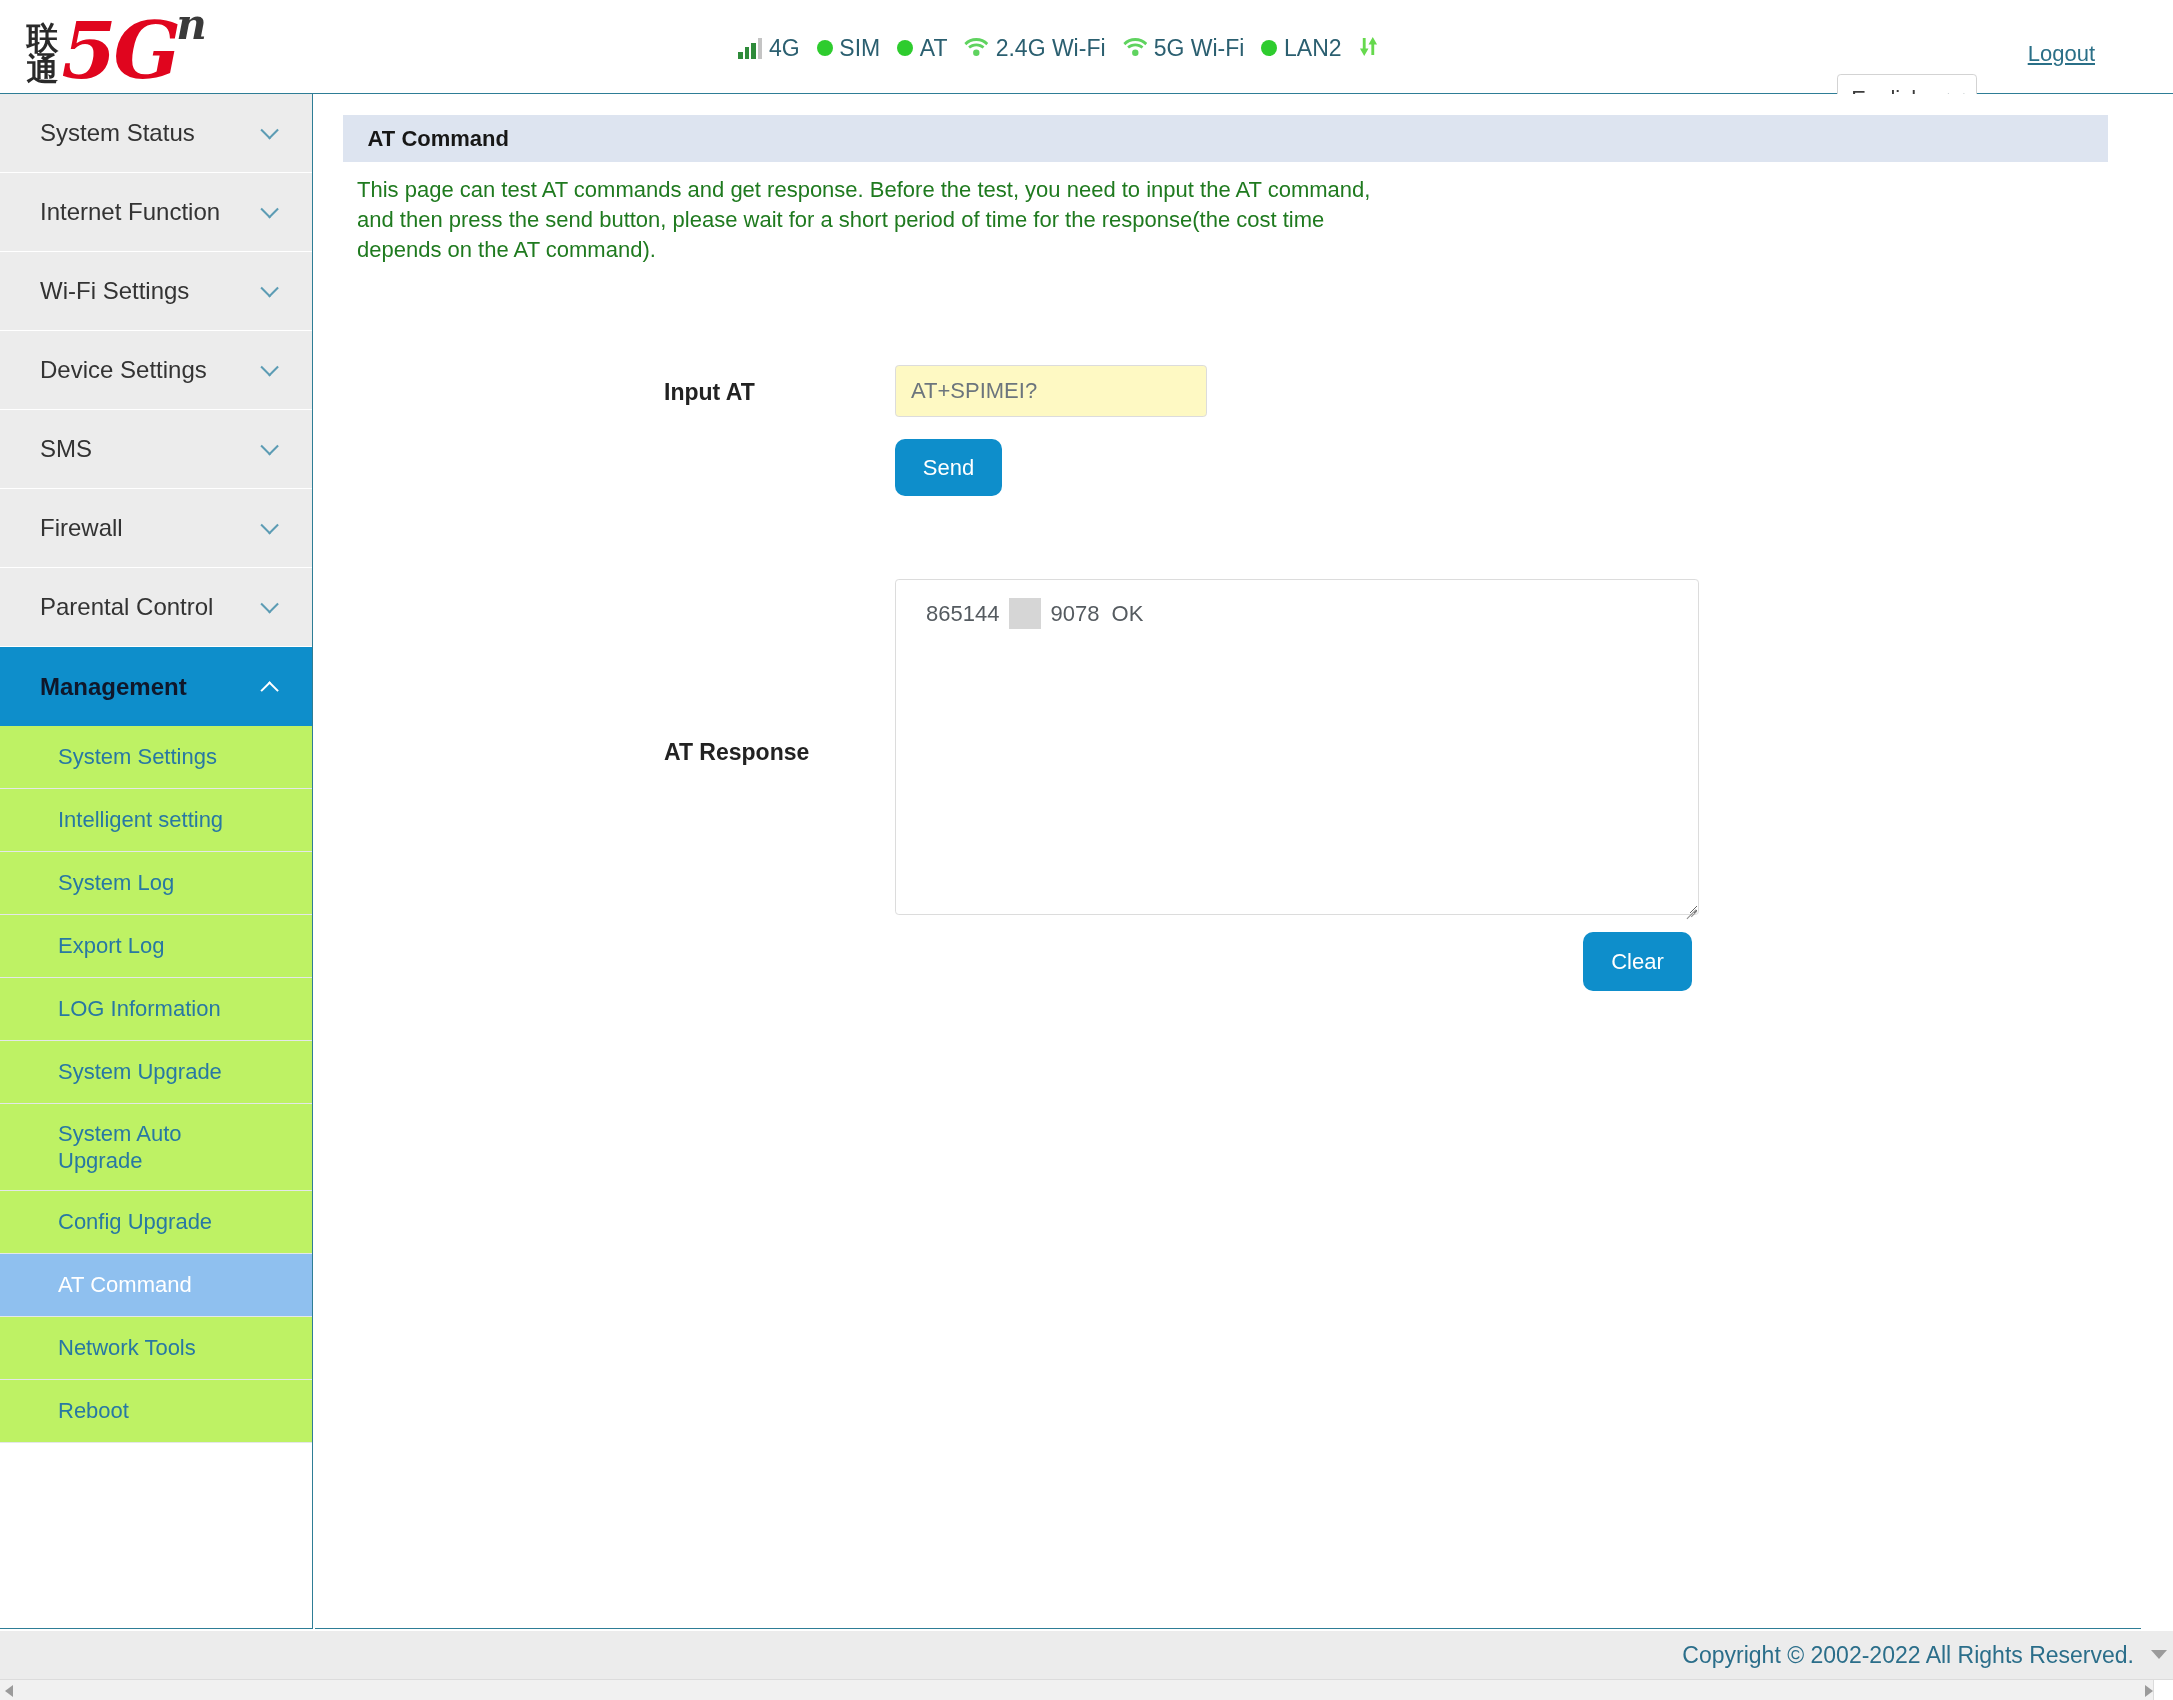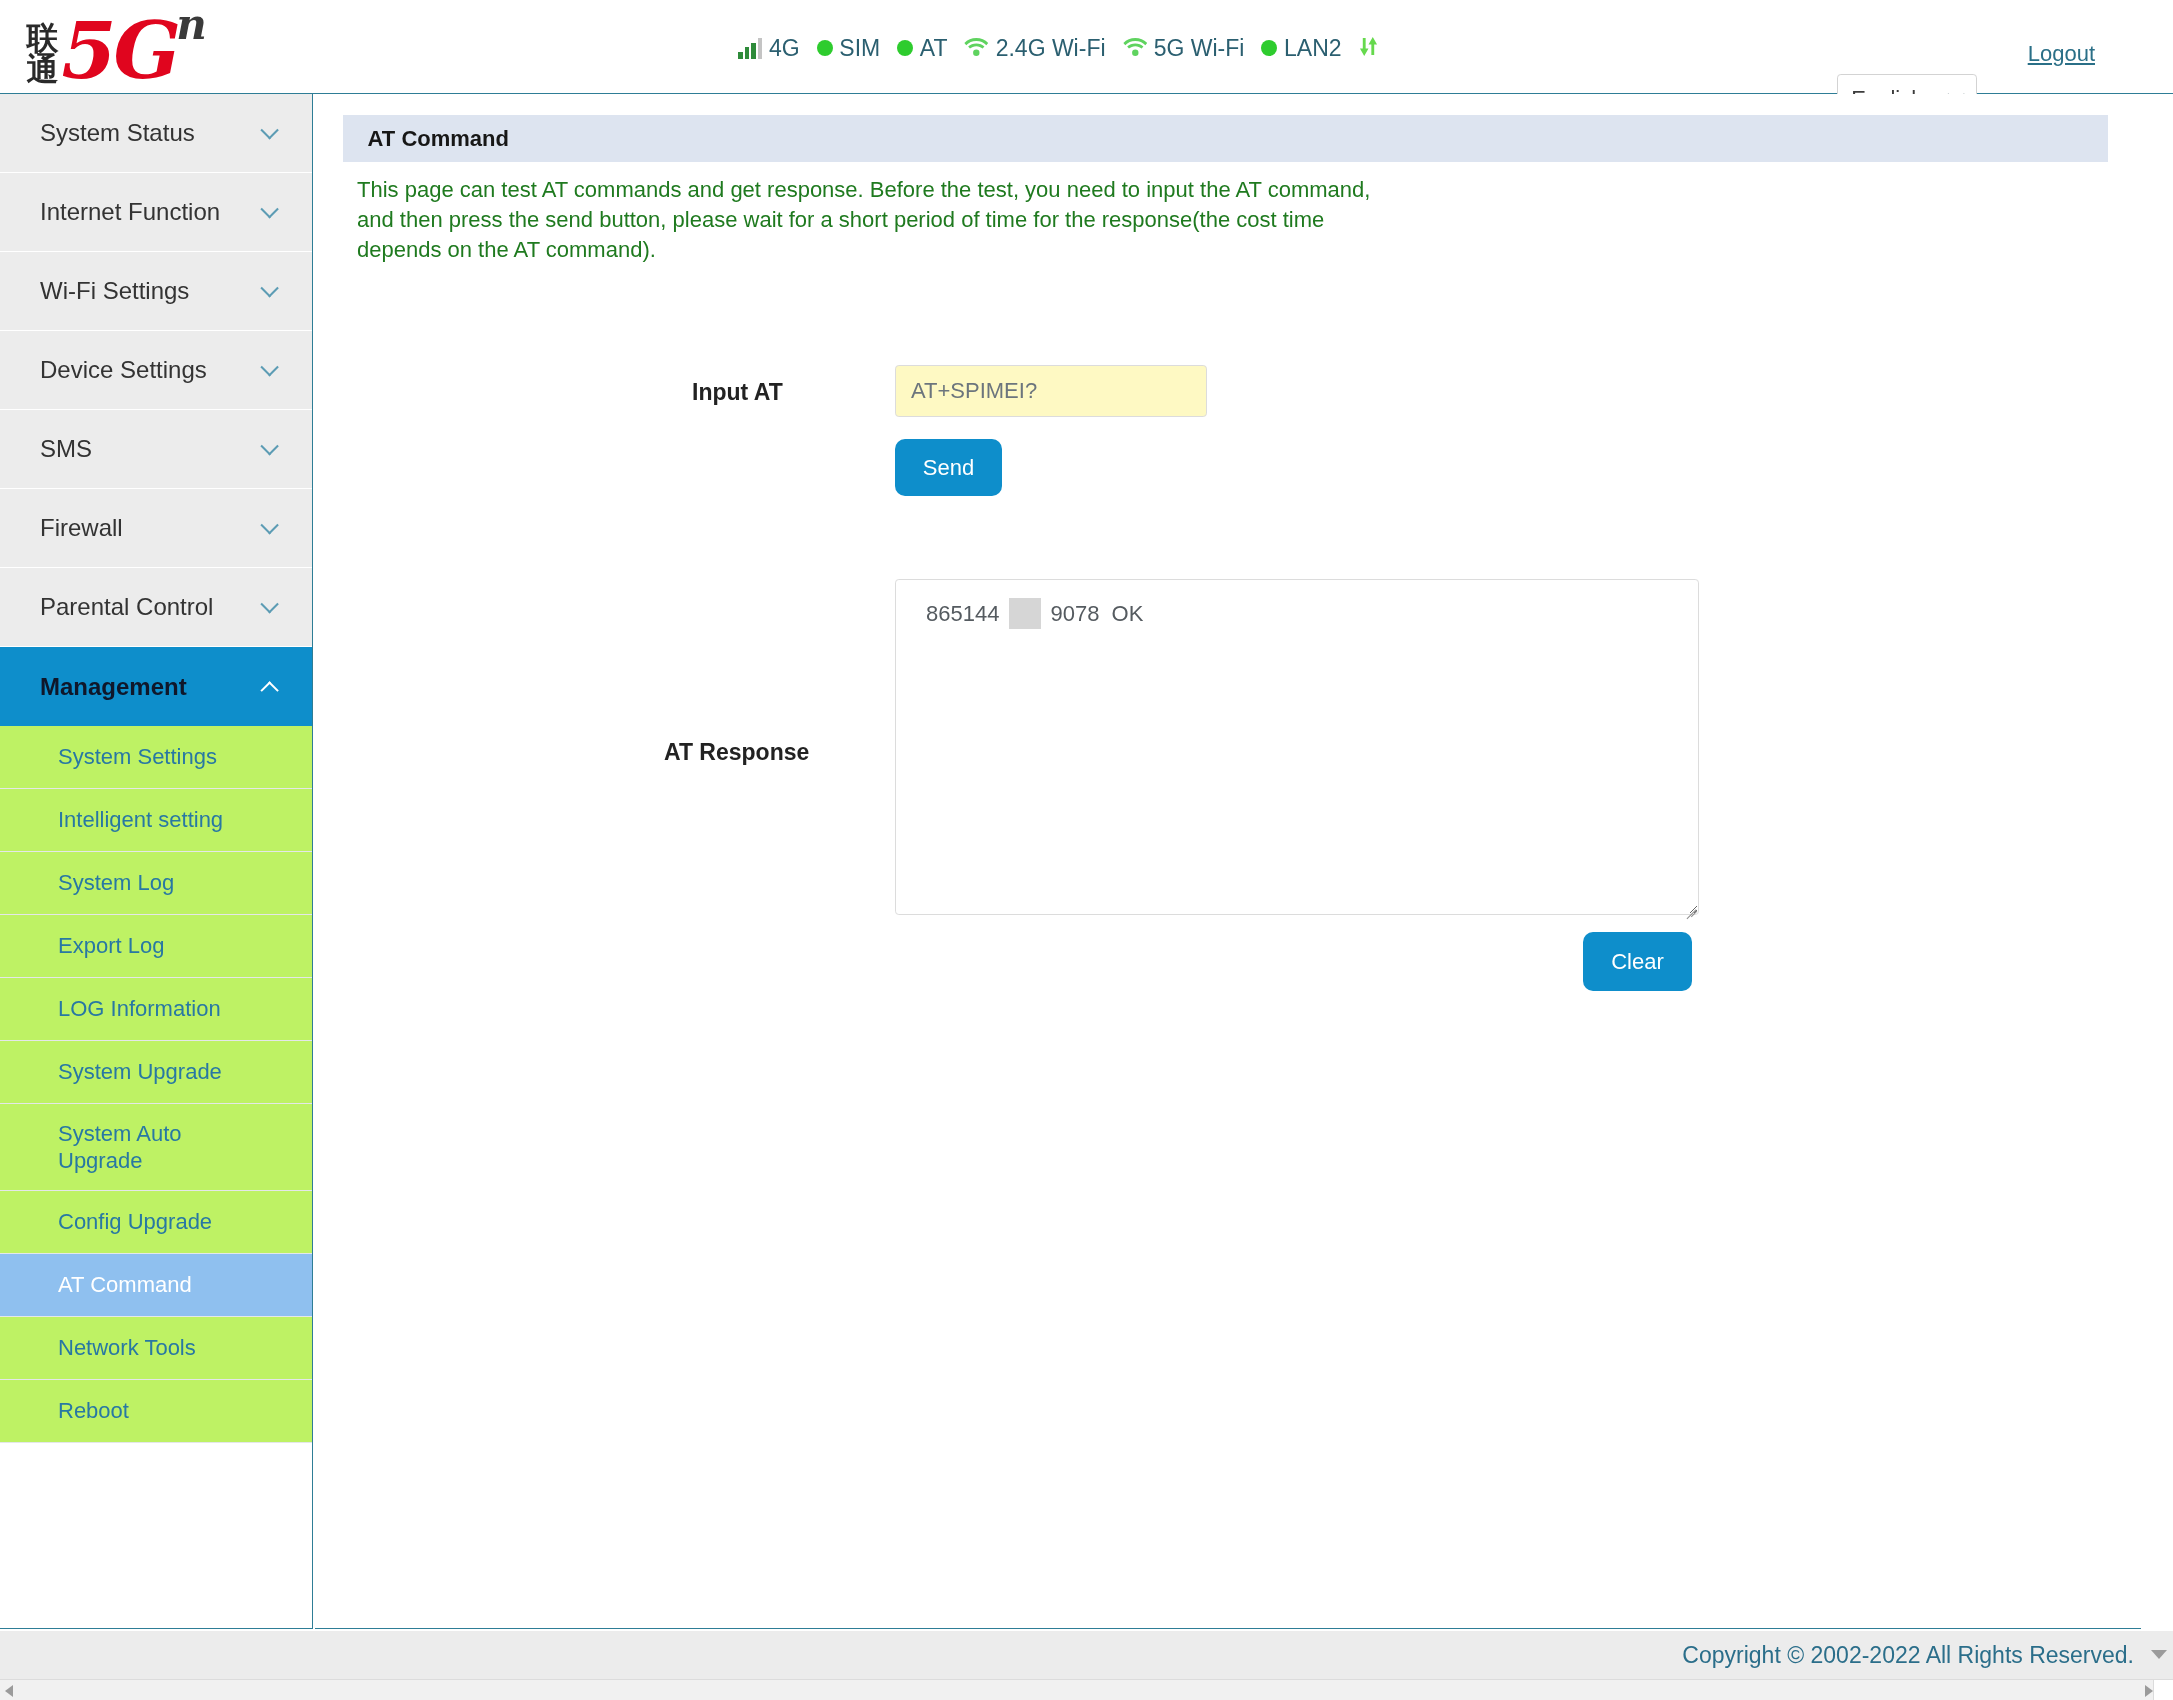--- a/index.html
+++ b/index.html
@@ -242,21 +242,21 @@
     line-height: 1.36;
     color: #1f7a1f;
   }
   .lbl-bold {
     font-size: 23px;
     font-weight: bold;
     color: #222222;
   }
   .label-input-at {
     position: absolute;
-    left: 349px; top: 285px; margin-left: 28px;
+    left: 349px; top: 285px;
   }
   .at-input {
     position: absolute;
     left: 580px; top: 271px;
     width: 312px; height: 52px;
     border: 0.9px solid #dcdcdc;
     border-radius: 3.8px;
     background: #fef9c3;
     padding: 0 15px;
     font-size: 22px;

